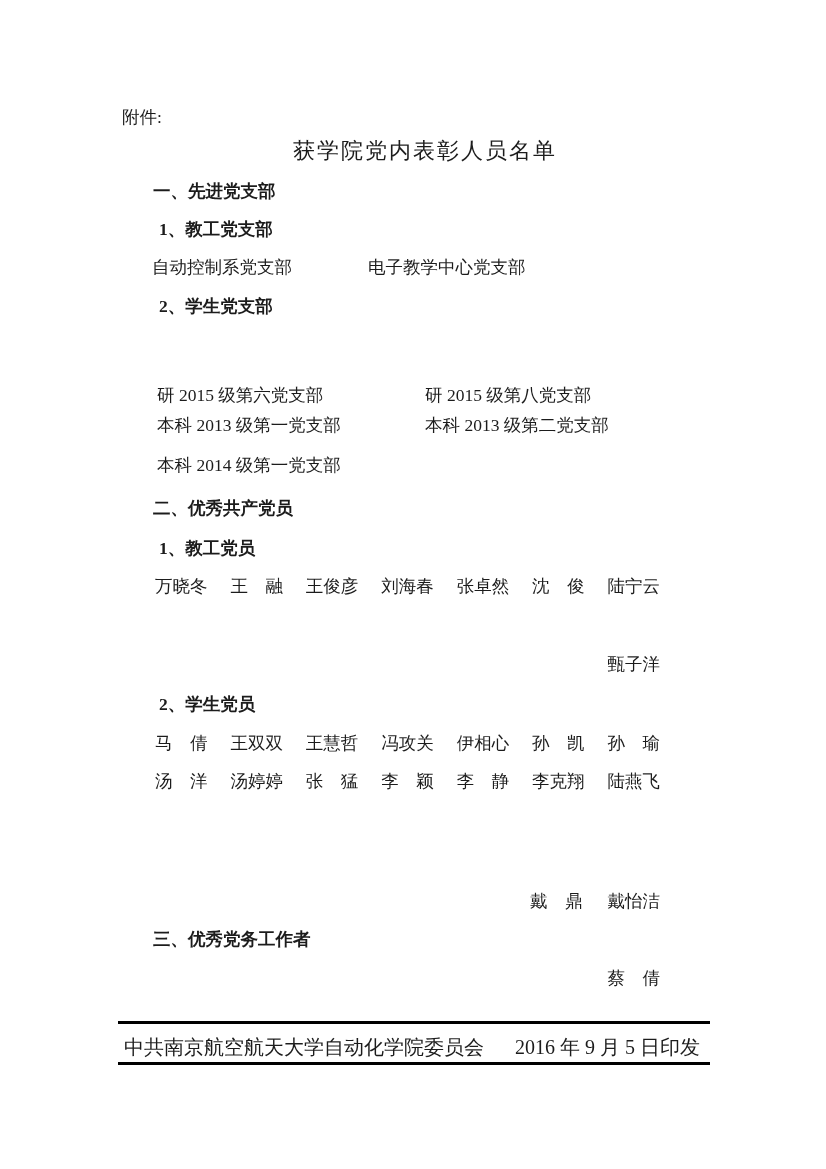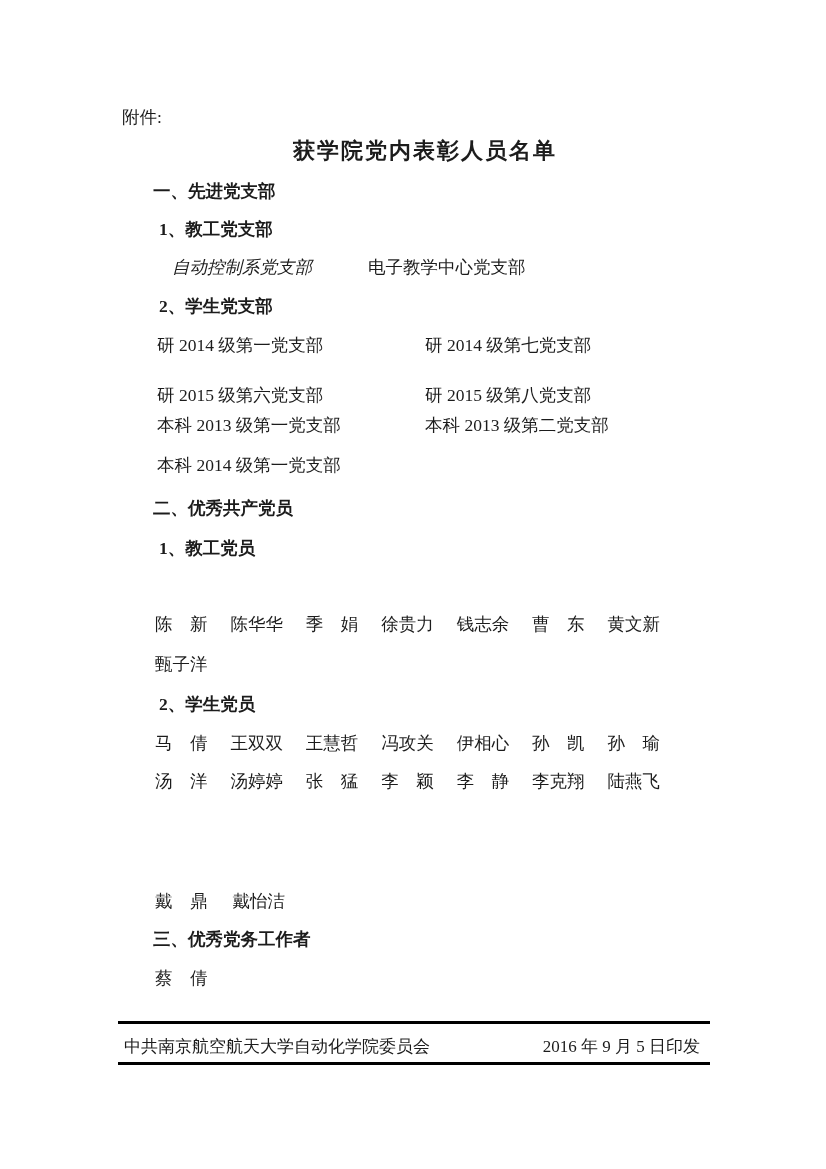--- a/index.html
+++ b/index.html
@@ -18,53 +18,53 @@
     font-size: 17.5px;
     line-height: 21px;
     white-space: pre;
   }
   .attachment { left: 122px; width: 200px; }
   .doc-title {
     left: 0; width: 826px;
     box-sizing: border-box;
     padding-left: 24px;
     text-align: center;
-    font-weight: bold;
+    font-weight: normal;
     font-size: 22px;
     letter-spacing: 2px;
     line-height: 26px;
   }
   .h1 { left: 153px; font-weight: bold; font-size: 17.5px; }
   .h2 { left: 159px; font-weight: bold; font-size: 17.5px; }
   .branch-row span { position: absolute; top: 0; }
-  .branch-col1-f { left: 172px; font-style: italic; }
+  .branch-col1-f { left: 152px; }
   .branch-col2-f { left: 368px; text-align: center; }
   .branch-col1-s { left: 157px; }
   .branch-col2-s { left: 425px; }
   .name-row {
     position: absolute;
     left: 155px; width: 505px;
     display: flex;
     justify-content: space-between;
     font-size: 17.5px;
     line-height: 21px;
     white-space: pre;
   }
-  .name-row.partial { justify-content: flex-start; gap: 25px; }
+  .name-row.partial { justify-content: flex-end; gap: 25px; }
   .footer-rule {
     position: absolute;
     left: 118px; width: 592px; height: 2.5px;
     background: #000;
   }
   .footer-text {
     position: absolute;
     left: 124px; top: 1036px; width: 576px;
     display: flex;
     justify-content: space-between;
-    font-size: 17px;
+    font-size: 20px;
     line-height: 22px;
     white-space: pre;
   }
 </style>
 </head>
 <body>
 
 <div class="page">
 
   <div class="line attachment" style="top:107px">附件:</div>
@@ -75,48 +75,44 @@
 
   <div class="line h2" style="top:219px">1、教工党支部</div>
 
   <div class="line branch-row" style="top:257px">
     <span class="branch-col1-f">自动控制系党支部</span>
     <span class="branch-col2-f">电子教学中心党支部</span>
   </div>
 
   <div class="line h2" style="top:296px">2、学生党支部</div>
 
-  <div class="line branch-row" style="top:335px">
-    <span class="branch-col1-s">研 2014 级第一党支部</span>
-    <span class="branch-col2-s">研 2014 级第七党支部</span>
-  </div>
   <div class="line branch-row" style="top:385px">
     <span class="branch-col1-s">研 2015 级第六党支部</span>
     <span class="branch-col2-s">研 2015 级第八党支部</span>
   </div>
   <div class="line branch-row" style="top:415px">
     <span class="branch-col1-s">本科 2013 级第一党支部</span>
     <span class="branch-col2-s">本科 2013 级第二党支部</span>
   </div>
   <div class="line branch-row" style="top:455px">
     <span class="branch-col1-s">本科 2014 级第一党支部</span>
   </div>
 
   <div class="line h1" style="top:498px">二、优秀共产党员</div>
 
   <div class="line h2" style="top:538px">1、教工党员</div>
 
-  <div class="name-row" style="top:614px">
-    <span>陈　新</span>
-    <span>陈华华</span>
-    <span>季　娟</span>
-    <span>徐贵力</span>
-    <span>钱志余</span>
-    <span>曹　东</span>
-    <span>黄文新</span>
+  <div class="name-row" style="top:576px">
+    <span>万晓冬</span>
+    <span>王　融</span>
+    <span>王俊彦</span>
+    <span>刘海春</span>
+    <span>张卓然</span>
+    <span>沈　俊</span>
+    <span>陆宁云</span>
   </div>
   <div class="name-row partial" style="top:654px">
     <span>甄子洋</span>
   </div>
 
   <div class="line h2" style="top:694px">2、学生党员</div>
 
   <div class="name-row" style="top:771px">
     <span>汤　洋</span>
     <span>汤婷婷</span>

